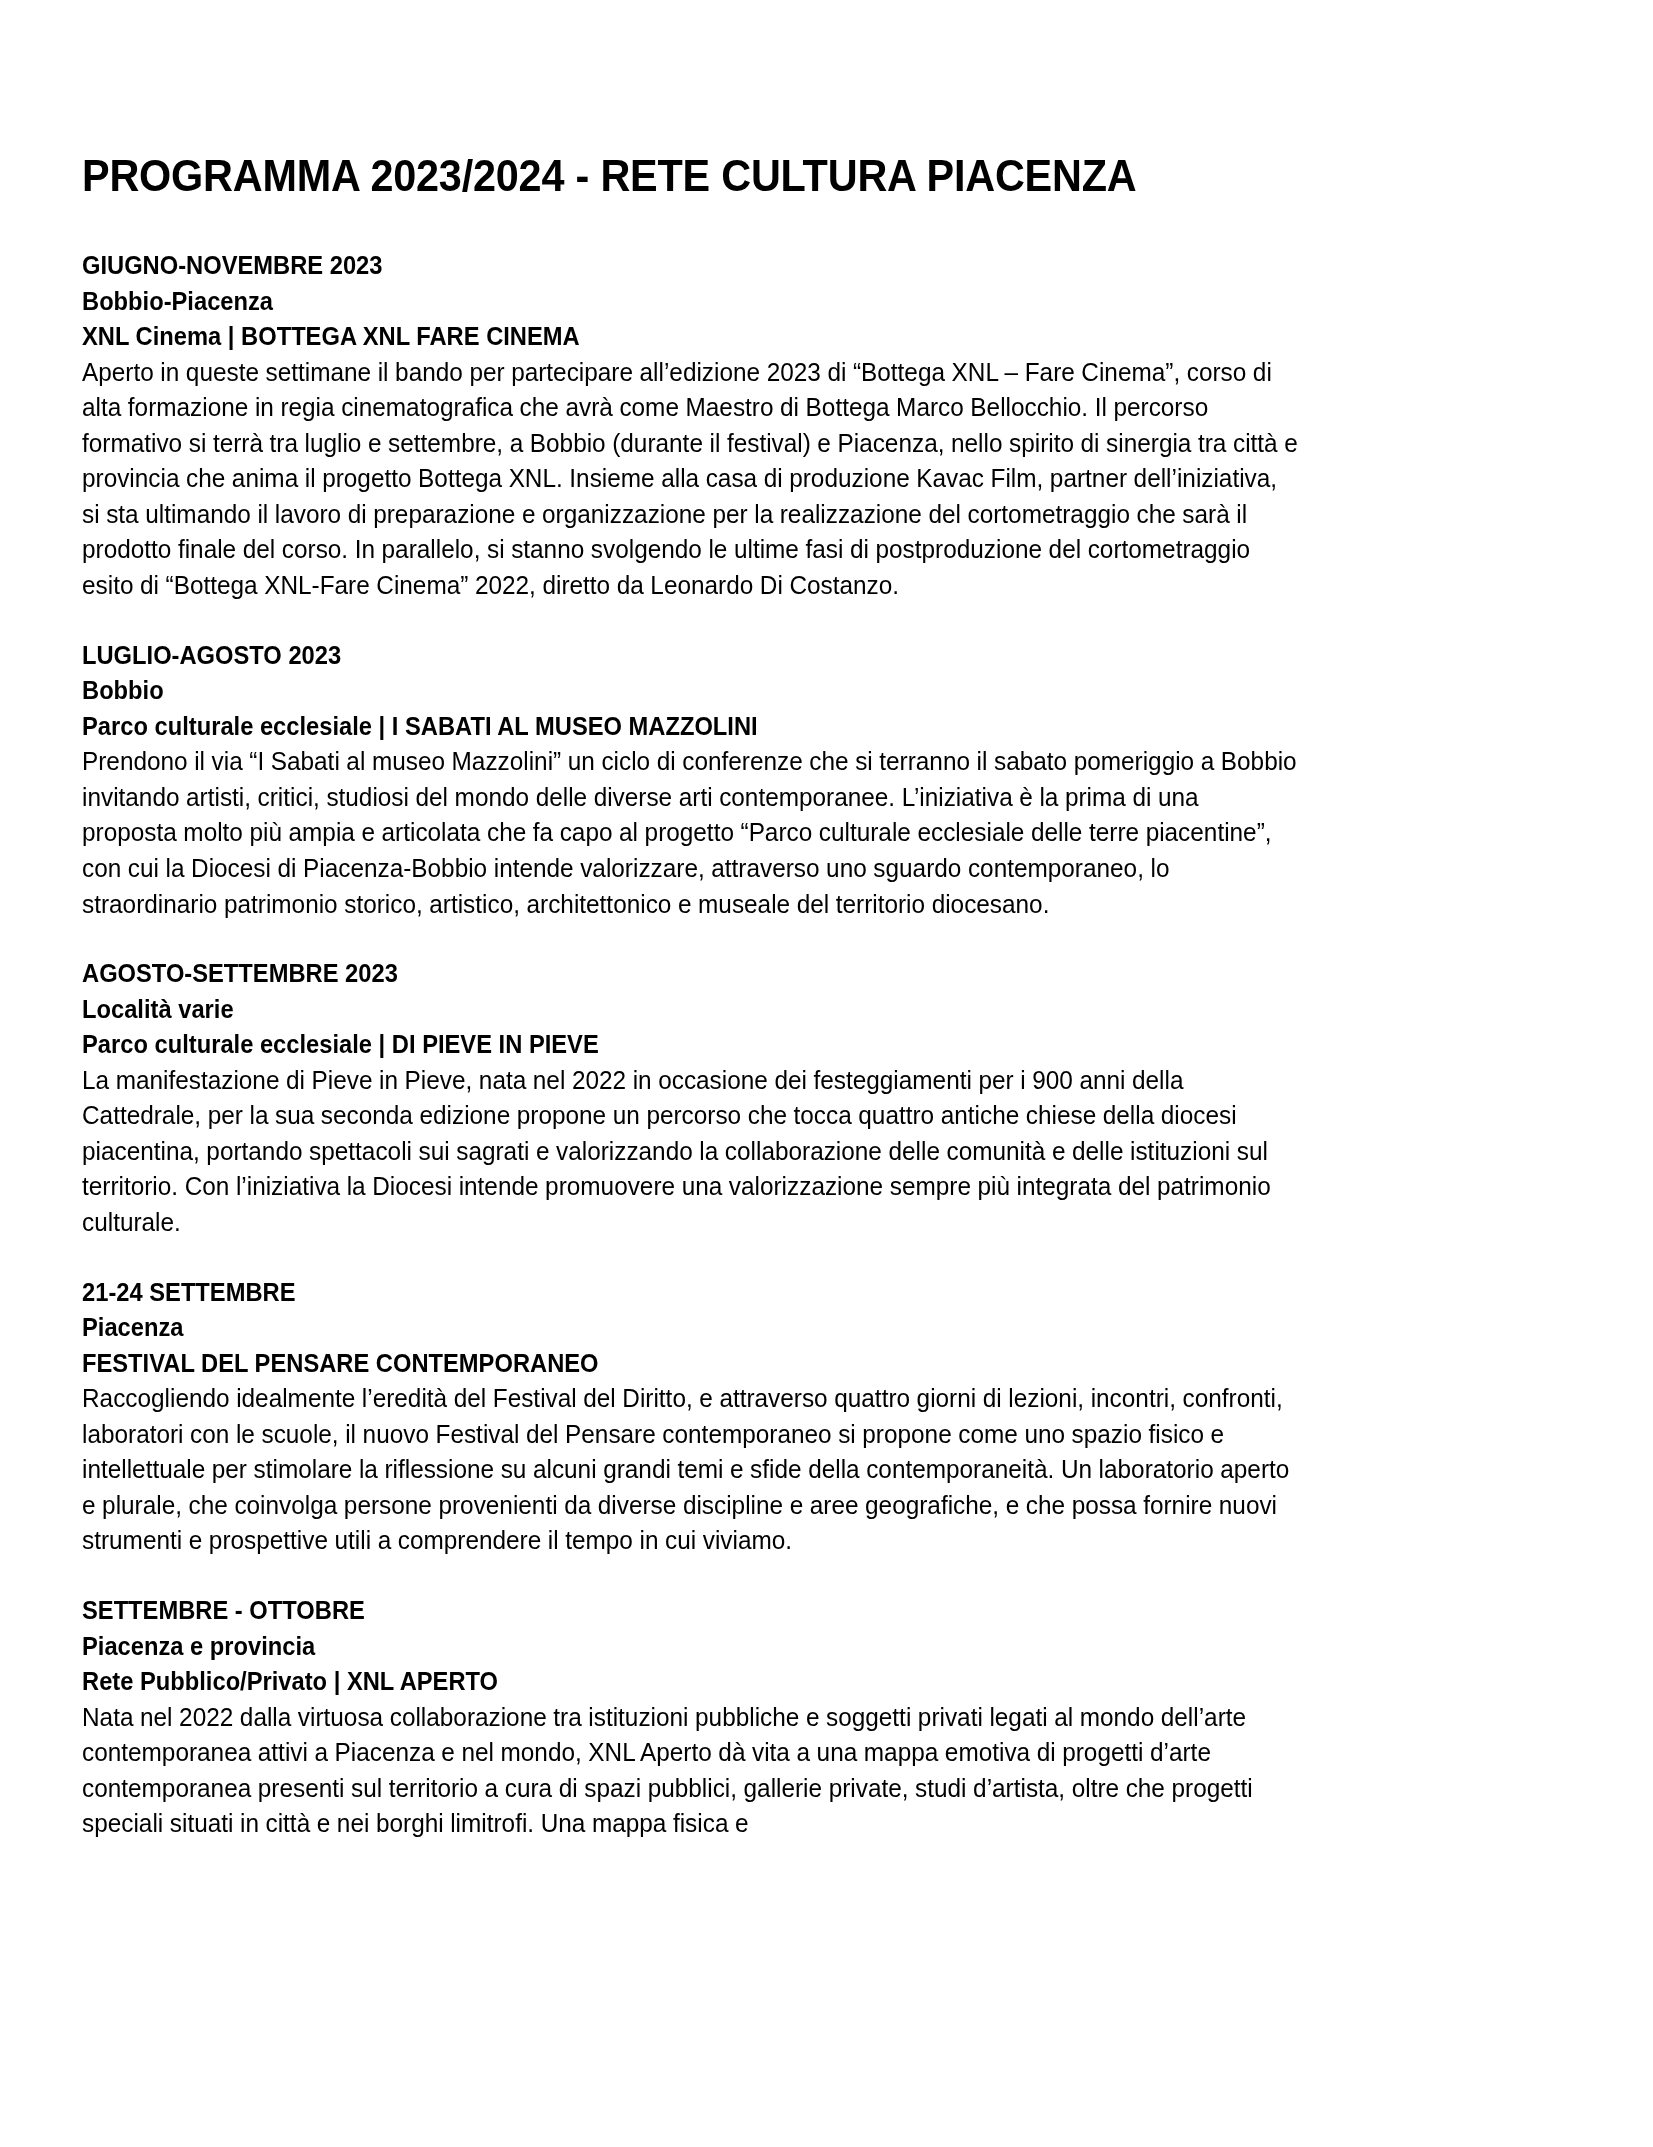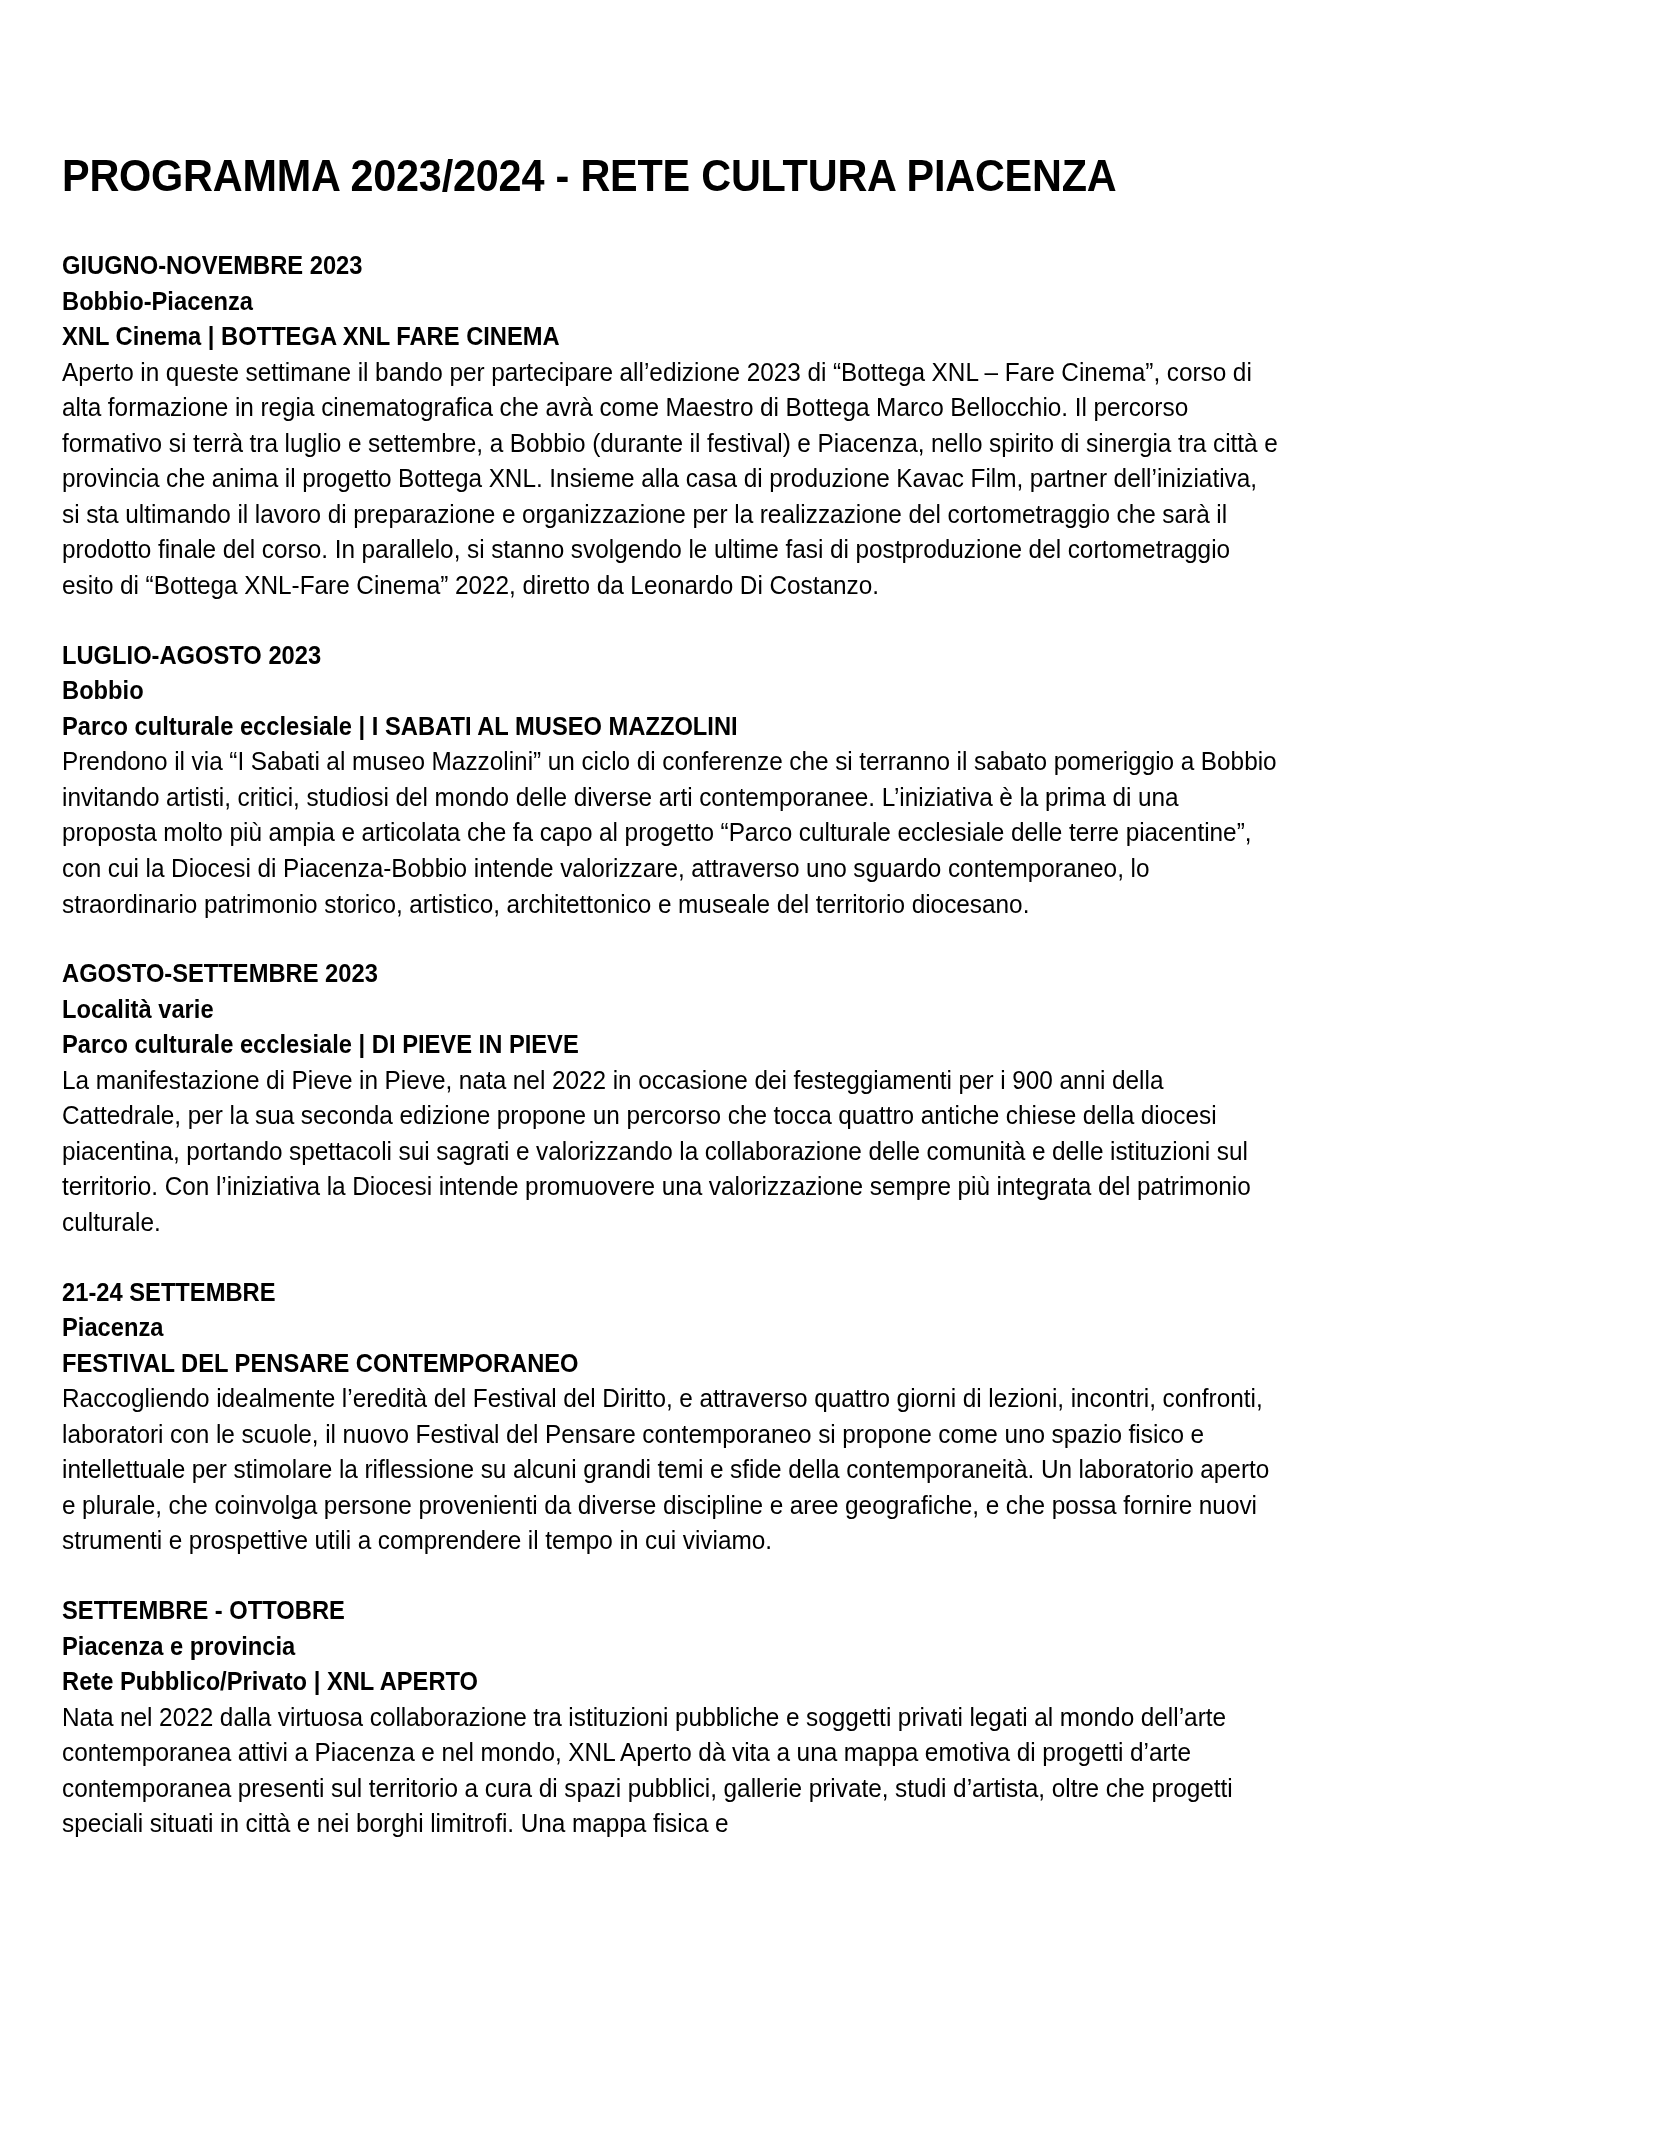--- a/index.html
+++ b/index.html
@@ -13,21 +13,21 @@
     font-family: "Liberation Sans", sans-serif;
     color: #000000;
     overflow: hidden;
   }
   .page {
     position: relative;
     width: 1653px;
     height: 2147px;
     background: #ffffff;
     box-sizing: border-box;
-    padding: 148px 232px 0 62px;
+    padding: 148px 232px 0 82px;
   }
   .doc-title {
     font-family: "Liberation Sans Narrow", "Liberation Sans", sans-serif;
     font-weight: bold;
     font-size: 44px;
     line-height: 56px;
     letter-spacing: -0.2px;
     margin: 0 0 44px 0;
     white-space: nowrap;
     transform: scaleX(0.94);

